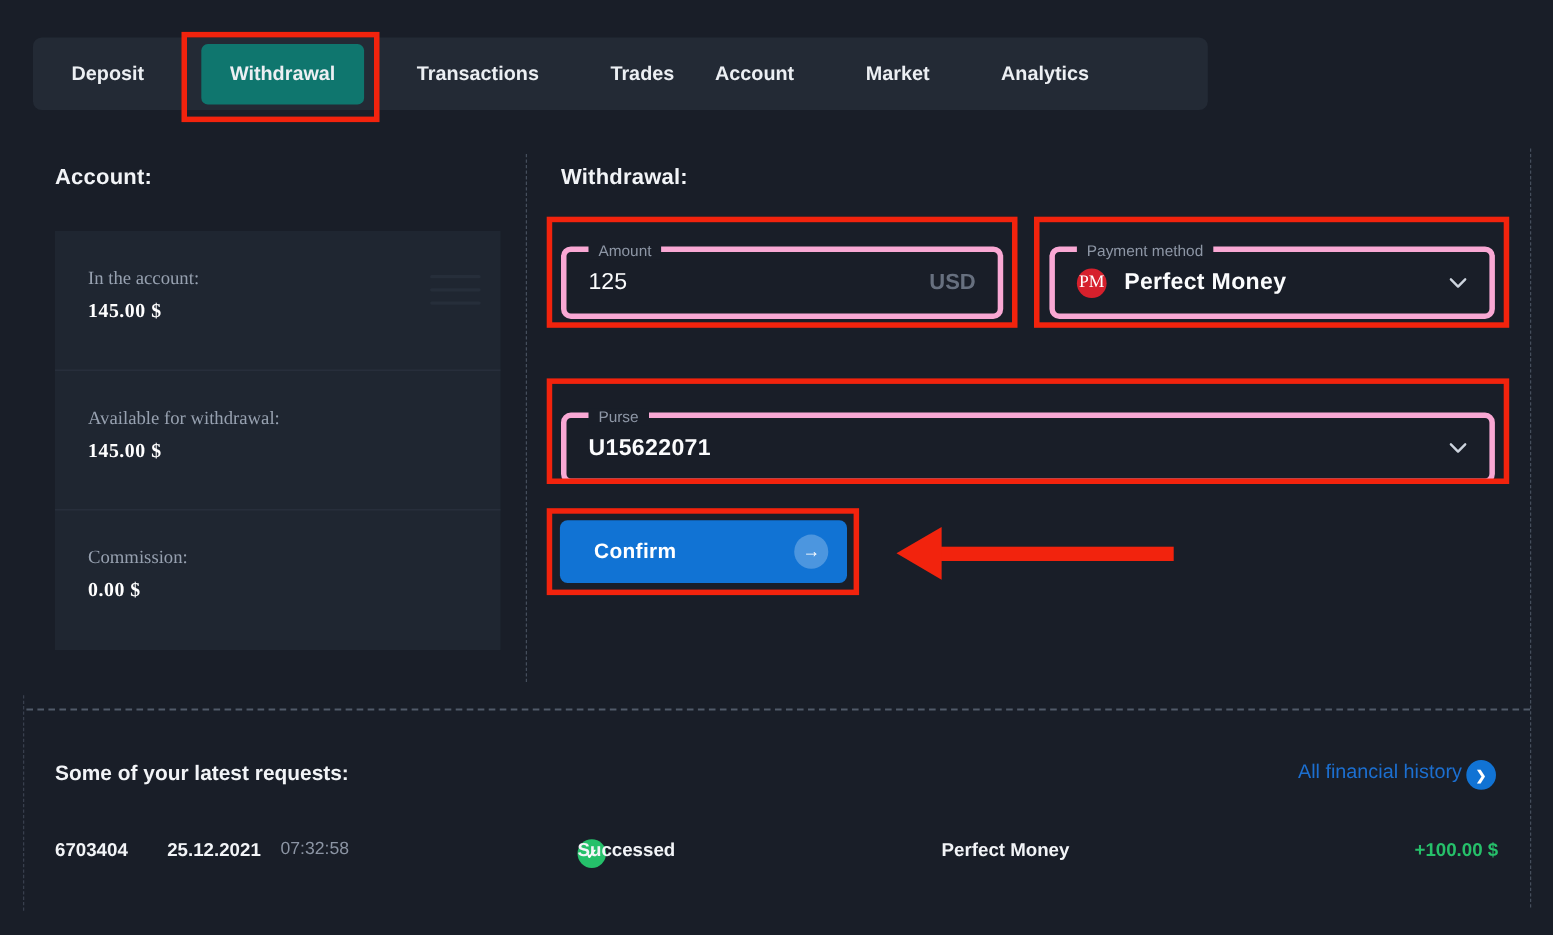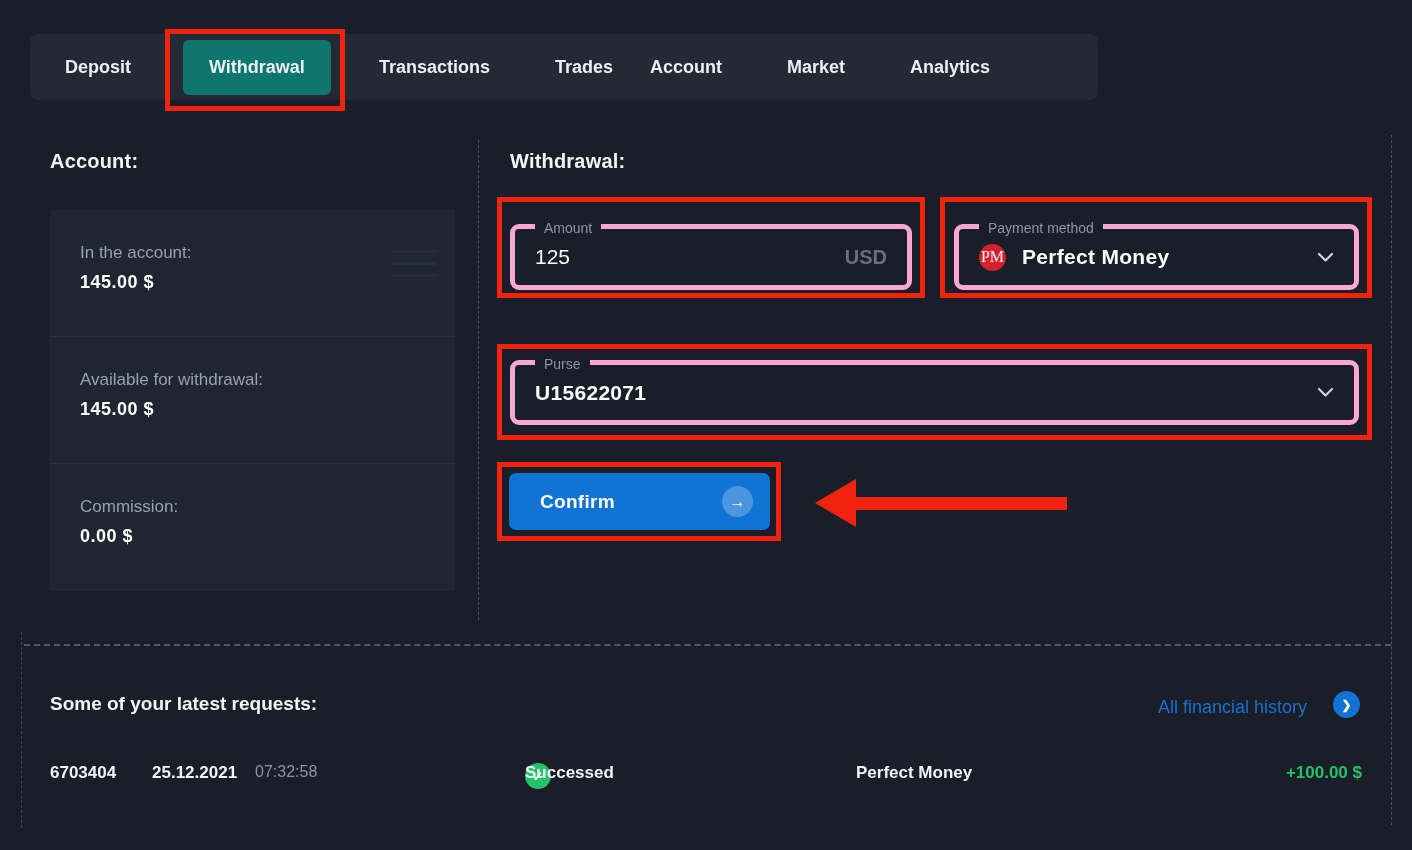--- a/index.html
+++ b/index.html
@@ -45,21 +45,21 @@
   
   .section-heading {
     position:absolute; color:#f2f4f7; font-weight:bold; font-size:20px; letter-spacing:.2px;
   }
   .h-account    { left:50px;  top:150px; }
   .h-withdrawal { left:510px; top:150px; }
   
   .account-cards {
     position:absolute; left:50px; top:210px; width:405px; background:#1f2631;
   }
-  .account-card { height:127px; padding:33px 0 12px 30px; border-bottom:1px solid #2b3340; position:relative; }
+  .account-card { height:127px; padding:33px 0 12px 30px; border-bottom:1px solid #2b3340; position:relative;font-family:Liberation Serif, serif; }
   .account-card:last-child { border-bottom:none; }
   .account-card .lbl { color:#97a1b0; font-size:17px; }
   .account-card .val { color:#ffffff; font-size:18px; font-weight:bold; margin-top:9px; letter-spacing:.5px; }
   .card-decor { position:absolute; right:18px; top:40px; width:46px; }
   .card-decor i { display:block; height:3px; background:#262e3a; margin-bottom:9px; border-radius:2px; }
   
   .vdash-mid   { position:absolute; left:478px;  top:140px; height:480px; border-left:1px dashed #4b5462; }
   .vdash-right { position:absolute; left:1391px; top:135px; height:690px; border-left:1px dashed #4b5462; }
   .vdash-left  { position:absolute; left:21px;   top:632px; height:196px; border-left:1px dashed #3c4452; }
   .hdash       { position:absolute; left:24px;   top:644px; width:1367px; border-top:2px dashed #515a69; }
@@ -67,21 +67,21 @@
   .field {
     position:absolute; border:5px solid #f9a8d4; border-radius:9px;
     display:flex; align-items:center; cursor:pointer;
   }
   .field .flabel {
     position:absolute; top:-9px; left:20px; padding:0 9px;
     background:#191e28; color:#8d96a5; font-size:14px; white-space:nowrap;
   }
   .f-amount { left:510px; top:224px; width:402px; height:66px; padding:0 20px; cursor:text; }
   .f-method { left:954px; top:224px; width:405px; height:66px; padding:0 20px; }
-  .f-purse  { left:510px; top:360px; width:849px; height:65px; padding:0 20px; }
+  .f-purse  { left:510px; top:375px; width:849px; height:65px; padding:0 20px; }
   .fvalue { color:#fbfcfd; font-size:21px; }
   .fvalue-bold { font-weight:bold; letter-spacing:.3px; }
   .fsuffix { margin-left:auto; color:#67707f; font-size:20px; font-weight:bold; }
   .chev { margin-left:auto; display:flex; align-items:center; }
   .pm-badge {
     width:27px; height:27px; border-radius:50%; background:#d6202c; margin-right:16px;
     display:flex; align-items:center; justify-content:center;
     color:#ffffff; font-family:"Liberation Serif", serif; font-size:16px; font-weight:normal;
     flex:0 0 auto;
   }
@@ -95,21 +95,21 @@
   .confirm-btn .circ {
     margin-left:auto; width:31px; height:31px; border-radius:50%;
     background:rgba(255,255,255,.25); color:#fff; font-size:16px;
     display:flex; align-items:center; justify-content:center;
   }
   
   .hist-heading {
     position:absolute; left:50px; top:693px; color:#f2f4f7; font-weight:bold; font-size:19px;
   }
   .hist-link {
-    position:absolute; right:52px; top:691px; display:flex; align-items:flex-end; gap:26px;
+    position:absolute; right:52px; top:691px; display:flex; align-items:flex-start; gap:4px;
     cursor:pointer;
   }
   .hist-link .ltext { color:#1c6fd0; font-size:18px; }
   .hist-link .lcirc {
     width:27px; height:27px; border-radius:50%; background:#1173d4; color:#fff;
     display:flex; align-items:center; justify-content:center; font-size:12px; font-weight:bold;
   }
   .hist-row { position:absolute; left:50px; top:760px; width:1312px; height:30px; }
   .hist-row span { position:absolute; top:3px; white-space:nowrap; }
   .r-id     { left:0;     color:#f2f4f7; font-weight:bold; font-size:17px; }

